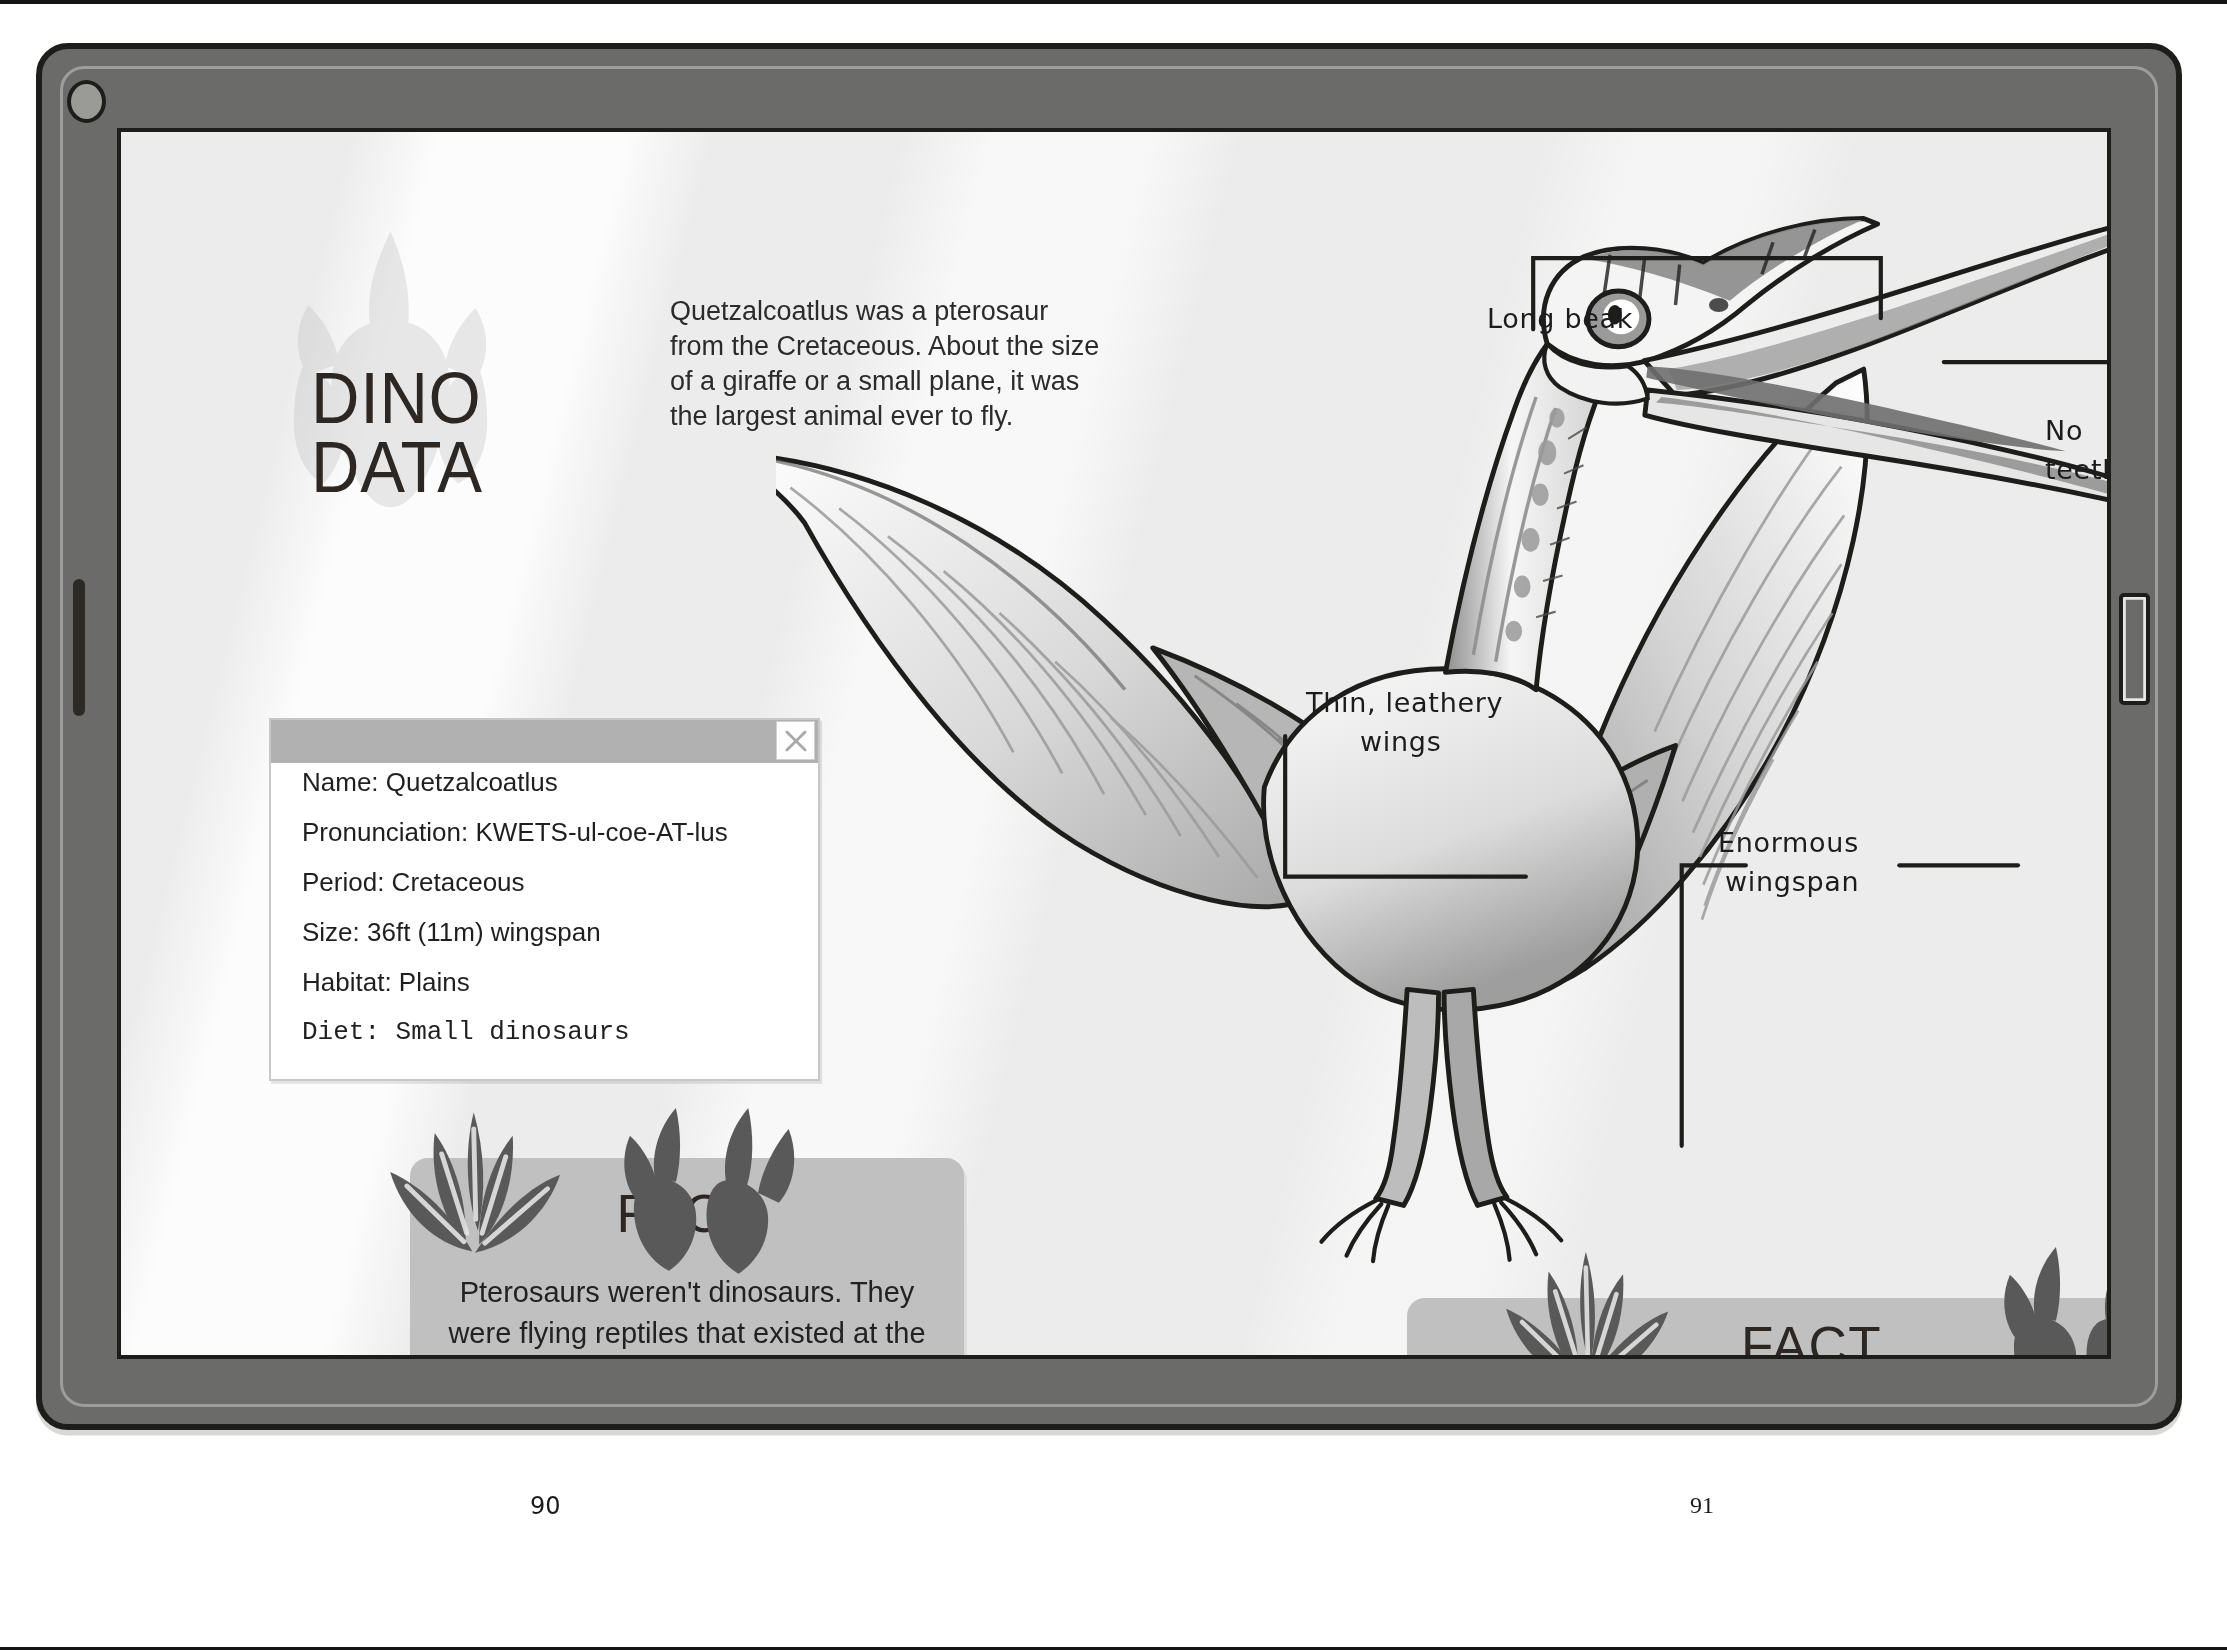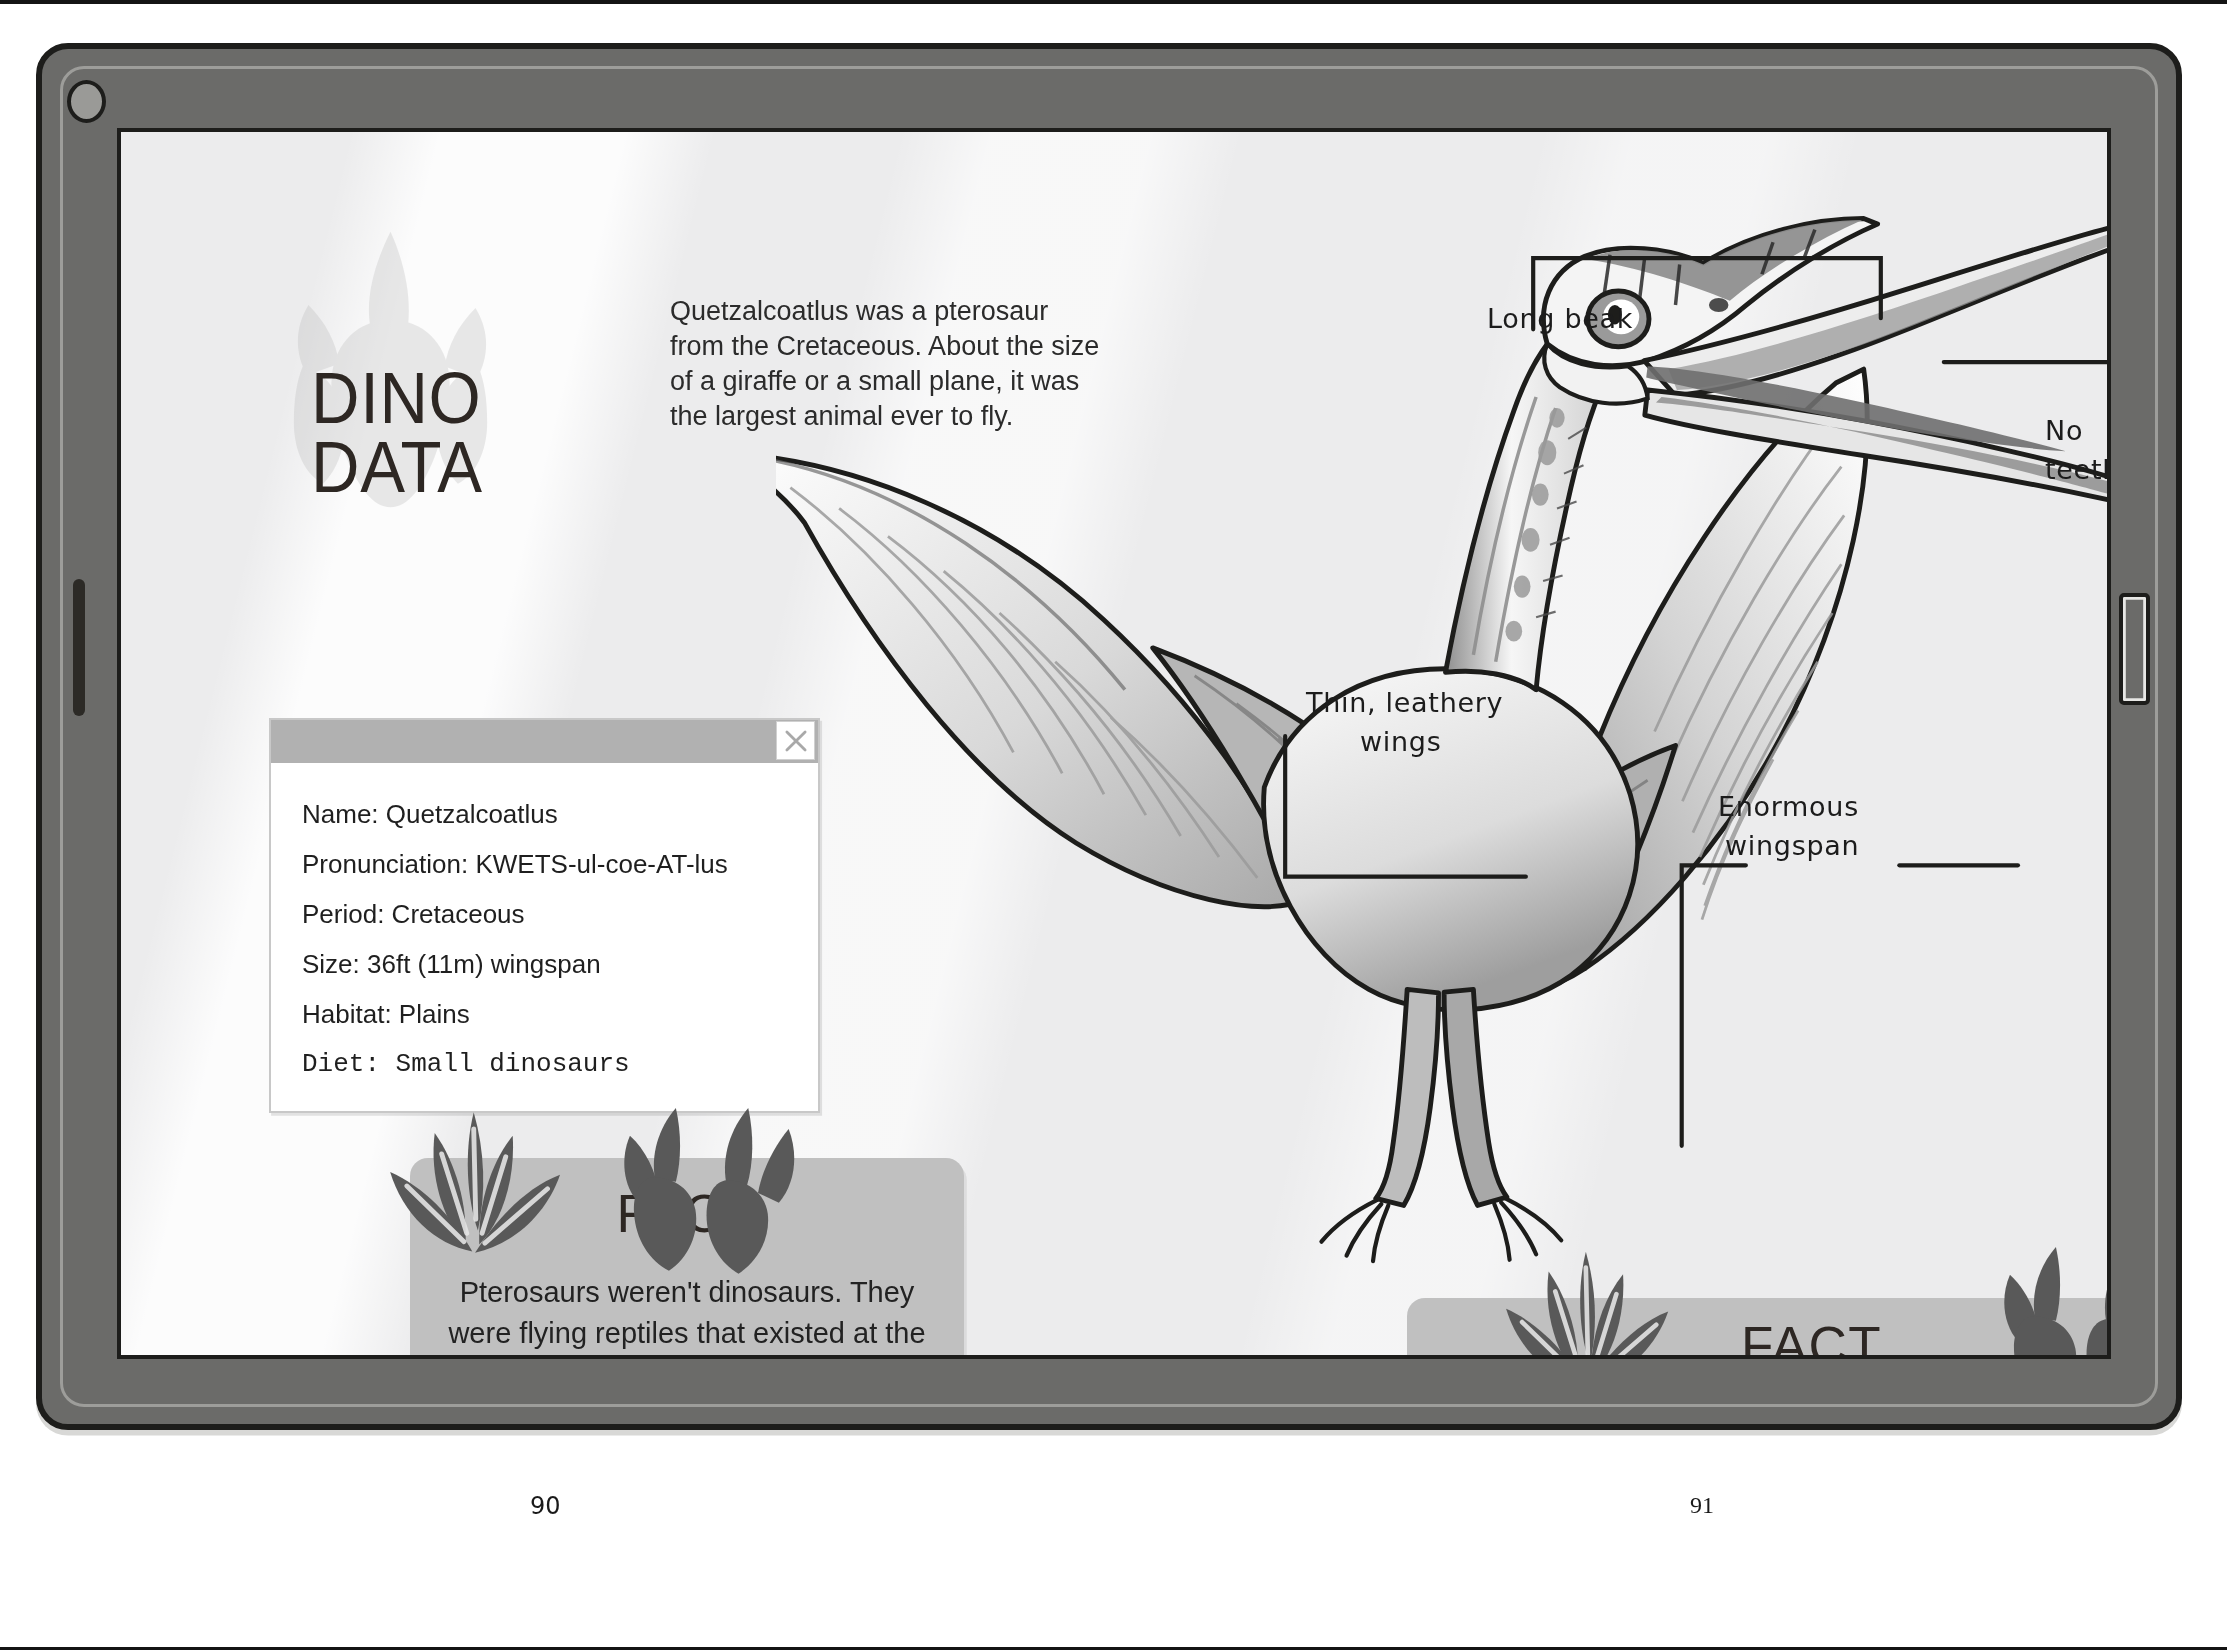--- a/index.html
+++ b/index.html
@@ -126,21 +126,21 @@
     position:relative;
   }
   #dialog-close{
     width:39px;height:39px;margin:1.4px 2.8px 0 0;
     background:#ffffff;border:1.4px solid #d0d0d0;
     display:flex;align-items:center;justify-content:center;
     cursor:pointer;box-sizing:border-box;
   }
   #dialog-close svg{display:block;}
   #dialog-body{
-    padding:38px 31px 28px 31px;
+    padding:6px 31px 28px 31px;
   }
   .data-row{
     font-size:26px;line-height:1.0;
     color:#1f1f1f;
     margin:0 0 24px 0;
     white-space:nowrap;
   }
   .data-row:last-child{margin-bottom:5.6px;font-family:Liberation Mono, monospace;}
 
   
@@ -191,21 +191,21 @@
     font-family:"DejaVu Sans", sans-serif;
     color:#1c1c1c;
     font-size:27px;
     line-height:1.45;
     letter-spacing:0.7px;
   }
   #ann-long-beak{left:1366px;top:167px;}
   #ann-no-teeth{left:1924px;top:279px;}
   #ann-wings{left:1185px;top:551px;text-align:left;}
   #ann-wings .l2{display:block;margin-left:54px;}
-  #ann-wingspan{left:1597px;top:655px;}
+  #ann-wingspan{left:1597px;top:691px;}
   #ann-wingspan .l2{display:block;margin-left:7px;}
 
   .bracket{position:absolute;z-index:5;pointer-events:none;}
 
   
   .page-number{
     position:absolute;
     font-family:"DejaVu Sans", sans-serif;
     font-size:24px;color:#1a1a1a;
     top:1492px;

